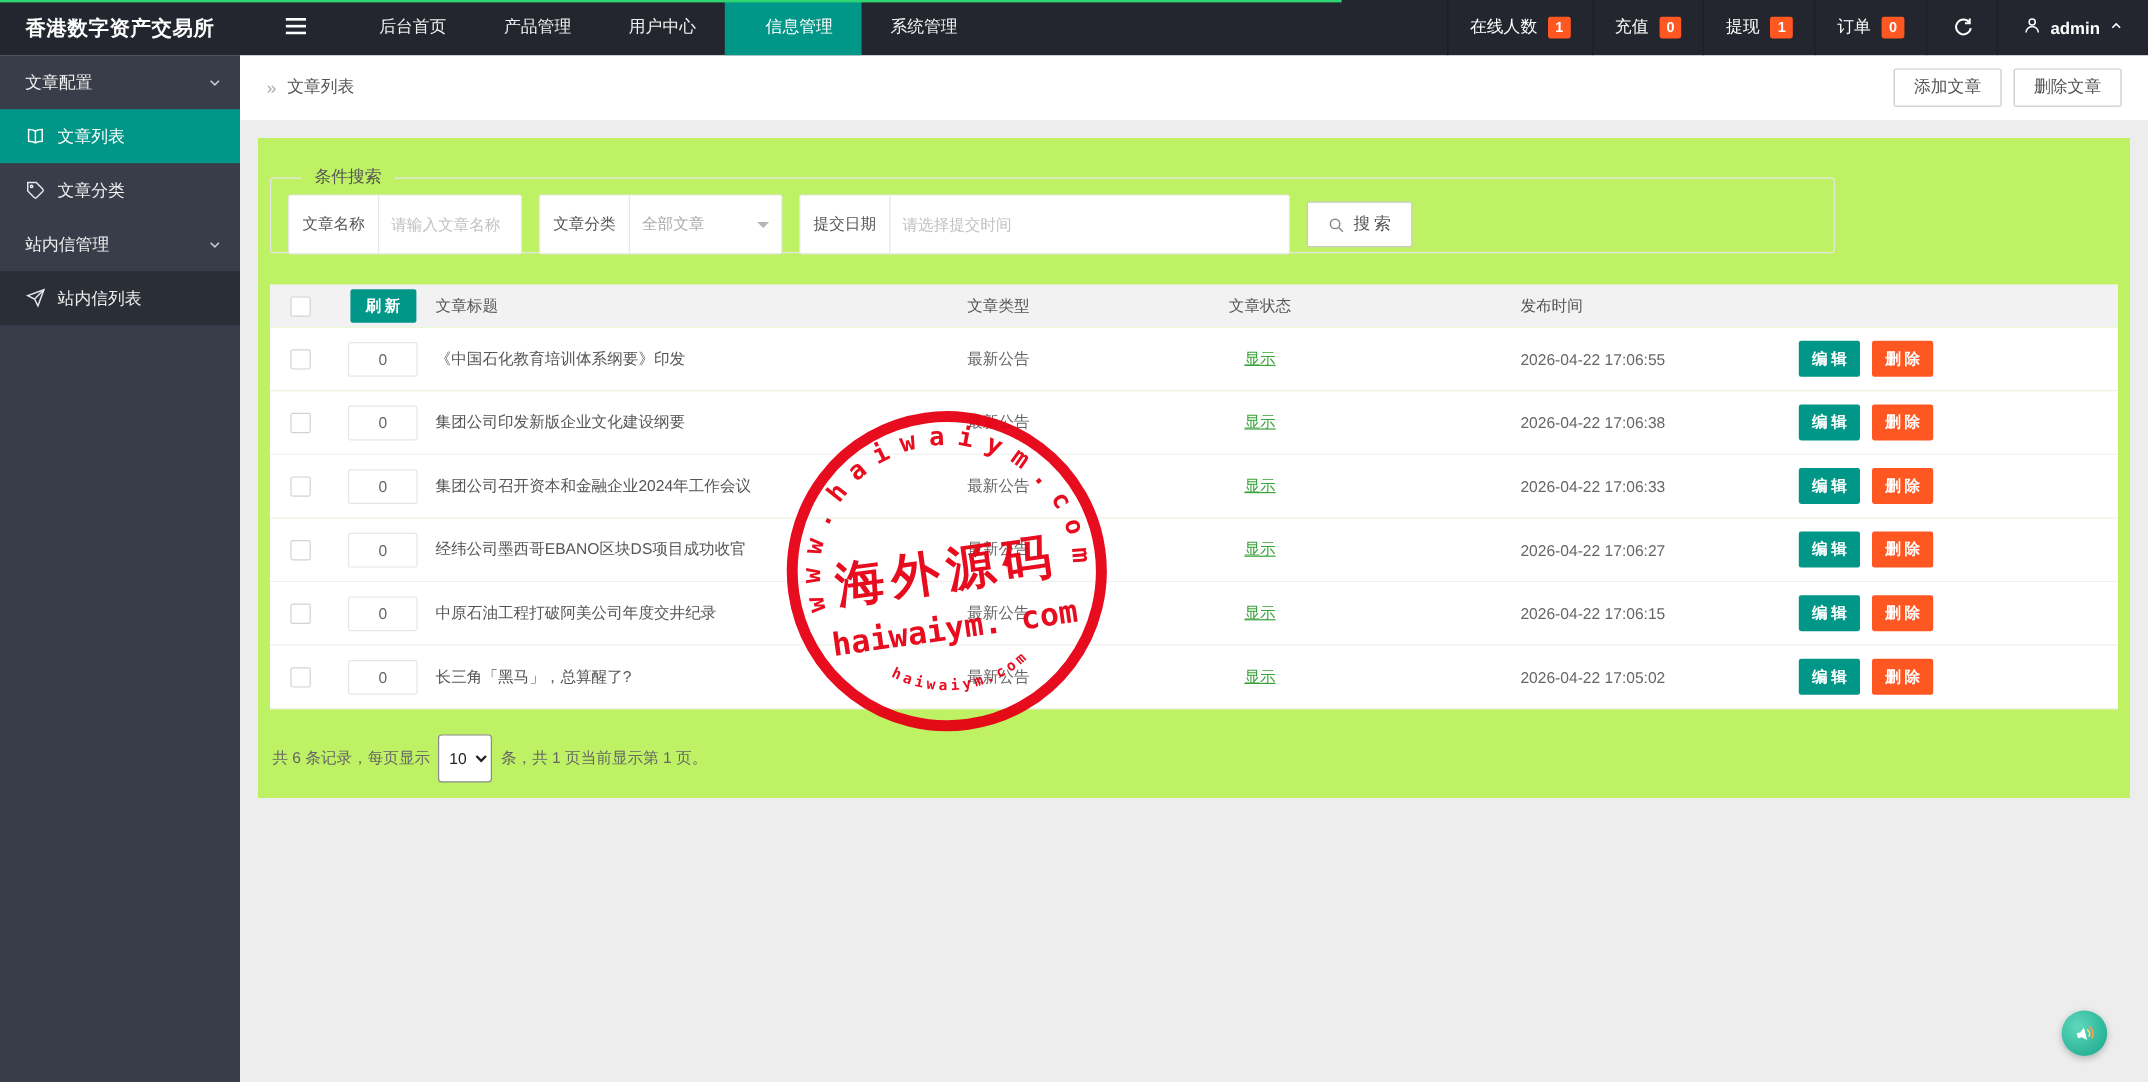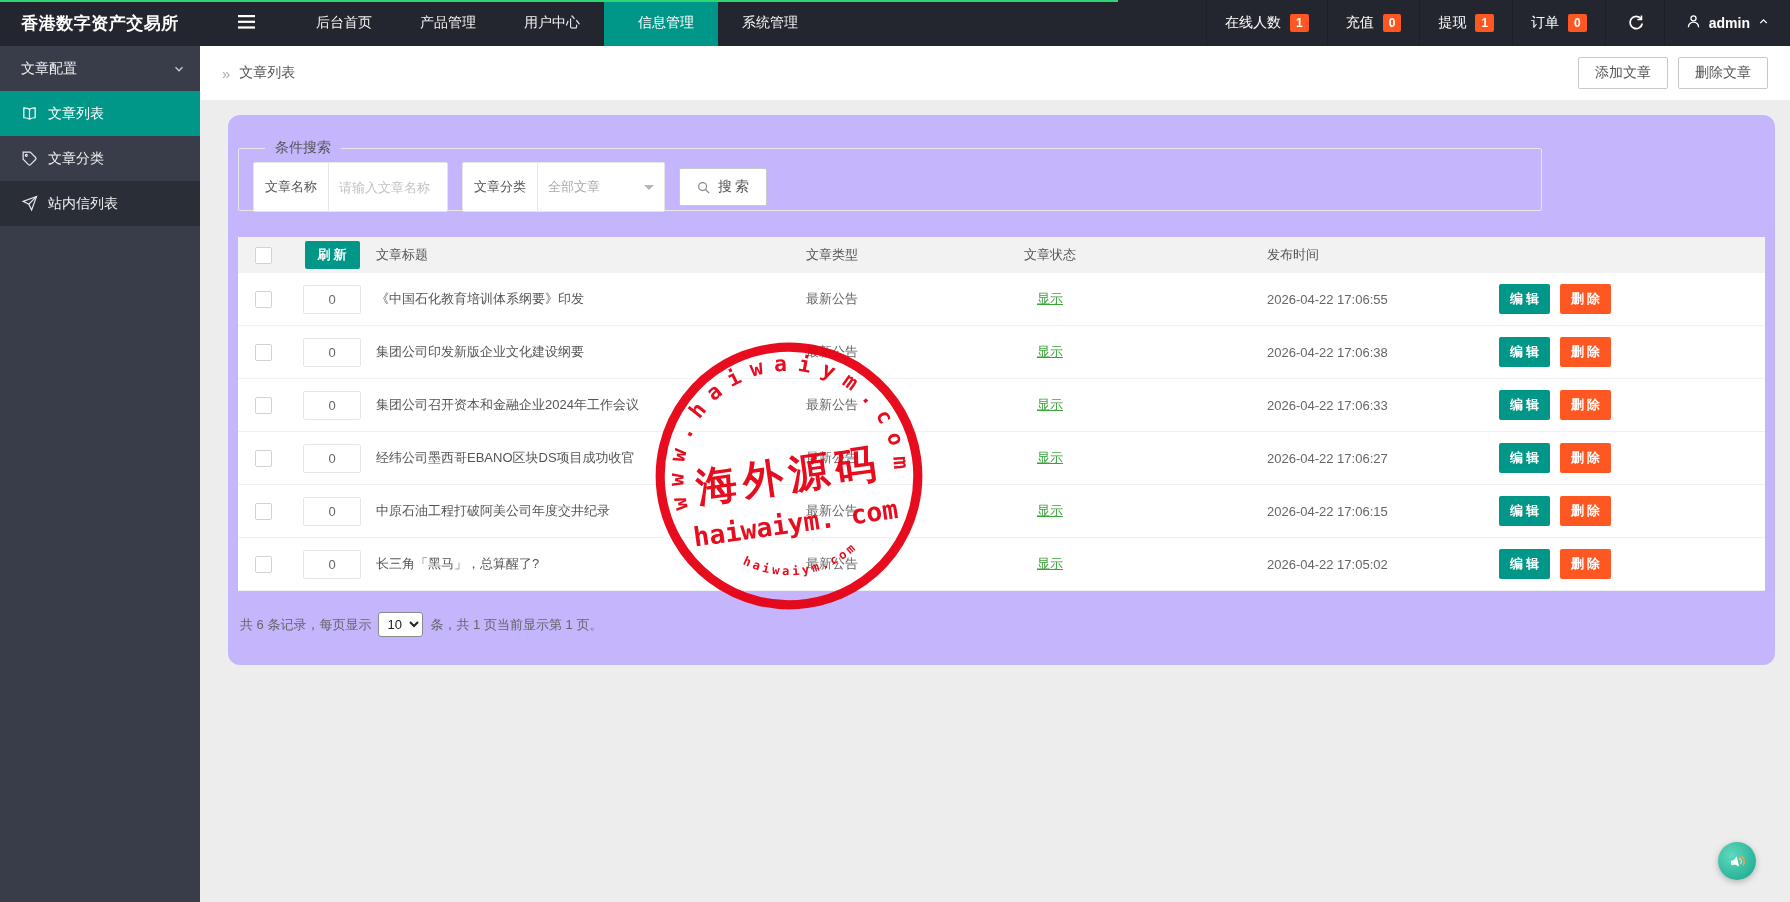--- a/index.html
+++ b/index.html
@@ -29,21 +29,21 @@
 
   
   .crumbbar{position:absolute;left:200px;top:46px;right:0;height:54px;background:#fff;display:flex;align-items:center;padding:0 22px;z-index:20;}
   .crumb-marker{color:#aaa;margin-right:9px;font-size:15px;}
   .crumb-title{color:#555;font-size:14px;}
   .crumb-actions{margin-left:auto;display:flex;gap:10px;}
   .btn-plain{height:32px;padding:0 16px;background:#fff;border:1px solid #c9c9c9;border-radius:2px;color:#555;font-size:14px;cursor:pointer;font-family:inherit;}
 
   
   .content{position:absolute;left:200px;top:100px;right:0;bottom:0;background:#ededed;overflow:hidden;}
-  .card{position:absolute;left:15px;right:15px;top:15px;height:550px;background:#c4b5fd;border-radius:12px;margin-left:13px;}
+  .card{position:absolute;left:15px;right:15px;top:15px;height:550px;background:#bef264;border-radius:0;}
 
   fieldset.search{position:absolute;left:10px;top:24px;width:1304px;height:72px;border:1px solid #e6e6e6;border-radius:2px;margin:0;padding:0 14px;}
   fieldset.search legend{margin-left:12px;padding:0 10px;color:#555;font-size:14px;}
   .srow{display:flex;gap:14px;margin-top:5px;align-items:center;}
   .igroup{display:flex;align-items:stretch;height:50px;border:1px solid #e6e6e6;border-radius:2px;background:#fff;}
   .iglabel{display:flex;align-items:center;padding:0 11px;font-size:13px;color:#555;border-right:1px solid #e6e6e6;white-space:nowrap;}
   .igroup input{border:0;outline:0;padding:0 10px;font-size:13px;color:#333;width:118px;font-family:inherit;background:transparent;}
   .igroup input::placeholder{color:#c2c2c2;}
   .ig-date input{width:332px;}
   .igselect{display:flex;align-items:center;width:126px;padding:0 10px;color:#aaa;font-size:13px;cursor:pointer;}
@@ -63,21 +63,21 @@
   .t-action{width:300px;padding-left:34px;display:flex;gap:10px;align-items:center;}
   .cb{width:17px;height:17px;border:1px solid #d2d2d2;border-radius:2px;background:#fff;cursor:pointer;display:inline-block;}
   .btn-refresh{background:#009688;color:#fff;border:0;height:28px;padding:0 10px 0 13px;border-radius:2px;font-size:13px;letter-spacing:3px;font-weight:bold;cursor:pointer;font-family:inherit;}
   .sortbox{width:58px;height:29px;border:1px solid #e6e6e6;border-radius:2px;text-align:center;color:#666;font-size:13px;outline:0;font-family:inherit;}
   .status-link{color:#3aa33a;text-decoration:underline;cursor:pointer;}
   .btn-edit{background:#009688;color:#fff;border:0;height:30px;padding:0 8px 0 11px;border-radius:2px;font-size:13px;letter-spacing:3px;font-weight:bold;cursor:pointer;font-family:inherit;}
   .btn-del{background:#ff5722;color:#fff;border:0;height:30px;padding:0 8px 0 11px;border-radius:2px;font-size:13px;letter-spacing:3px;font-weight:bold;cursor:pointer;font-family:inherit;}
 
   
   .pager{position:absolute;left:12px;top:497px;display:flex;align-items:center;gap:7px;font-size:13px;color:#666;}
-  .pageselect{height:25px;border:1px solid #8a8a8a;border-radius:3px;padding:0 4px;font-size:13px;color:#222;background:#fff;font-family:inherit;cursor:pointer;}
+  .pageselect{height:40px;border:1px solid #8a8a8a;border-radius:3px;padding:0 4px;font-size:13px;color:#222;background:#fff;font-family:inherit;cursor:pointer;}
 
   
   .stamp{position:absolute;left:647px;top:334px;width:284px;height:284px;transform:rotate(-8deg);opacity:.95;z-index:50;pointer-events:none;}
 
   
   .floatbtn{position:absolute;left:1718px;top:842px;width:38px;height:38px;border-radius:50%;
     background:radial-gradient(circle at 35% 35%, #5fd9bd, #14a489);display:flex;align-items:center;justify-content:center;
     box-shadow:0 2px 6px rgba(0,0,0,.25);cursor:pointer;z-index:60;}
 </style>
 </head>
@@ -164,20 +164,28 @@
   </div>
   <div class="side-item">
     <span class="s-icon">
       <svg width="17" height="17" viewBox="0 0 24 24" fill="none" stroke="#e6e7ea" stroke-width="1.7">
         <path d="M20.6 13.4 13.4 20.6a2 2 0 0 1-2.8 0L3 13V3h10l7.6 7.6a2 2 0 0 1 0 2.8z"></path>
           <circle cx="7.5" cy="7.5" r="1.4"></circle>
       </svg>
     </span>
     <span>文章分类</span>
   </div>
+  <div class="side-item">
+    <span>站内信管理</span>
+    <span class="chev">
+      <svg width="14" height="14" viewBox="0 0 24 24" fill="none" stroke="#c8cad0" stroke-width="2.2">
+          <polyline points="6,9 12,15 18,9"></polyline>
+        </svg>
+    </span>
+  </div>
   <div class="side-item dark">
     <span class="s-icon">
       <svg width="17" height="17" viewBox="0 0 24 24" fill="none" stroke="#e6e7ea" stroke-width="1.7">
         <path d="M22 2 11 13"></path>
           <path d="M22 2 15 21l-4-8-8-4z"></path>
       </svg>
     </span>
     <span>站内信列表</span>
   </div>
 </aside>
@@ -200,20 +208,24 @@
         <div class="igroup">
           <span class="iglabel">文章名称</span>
           <input placeholder="请输入文章名称" style="">
         </div>
         <div class="igroup">
           <span class="iglabel">文章分类</span>
           <span class="igselect">
             <span>全部文章</span>
             <span class="sel-caret"></span>
           </span>
+        </div>
+        <div class="igroup ig-date">
+          <span class="iglabel">提交日期</span>
+          <input placeholder="请选择提交时间" style="">
         </div>
         <button class="btn-search">
           <span style="letter-spacing:0;display:flex;">
             <svg width="15" height="15" viewBox="0 0 24 24" fill="none" stroke="#8a8a8a" stroke-width="2">
                 <circle cx="10.5" cy="10.5" r="6.3"></circle>
                 <line x1="15.3" y1="15.3" x2="21" y2="21"></line>
               </svg>
           </span>
           <span>搜索</span>
         </button>

